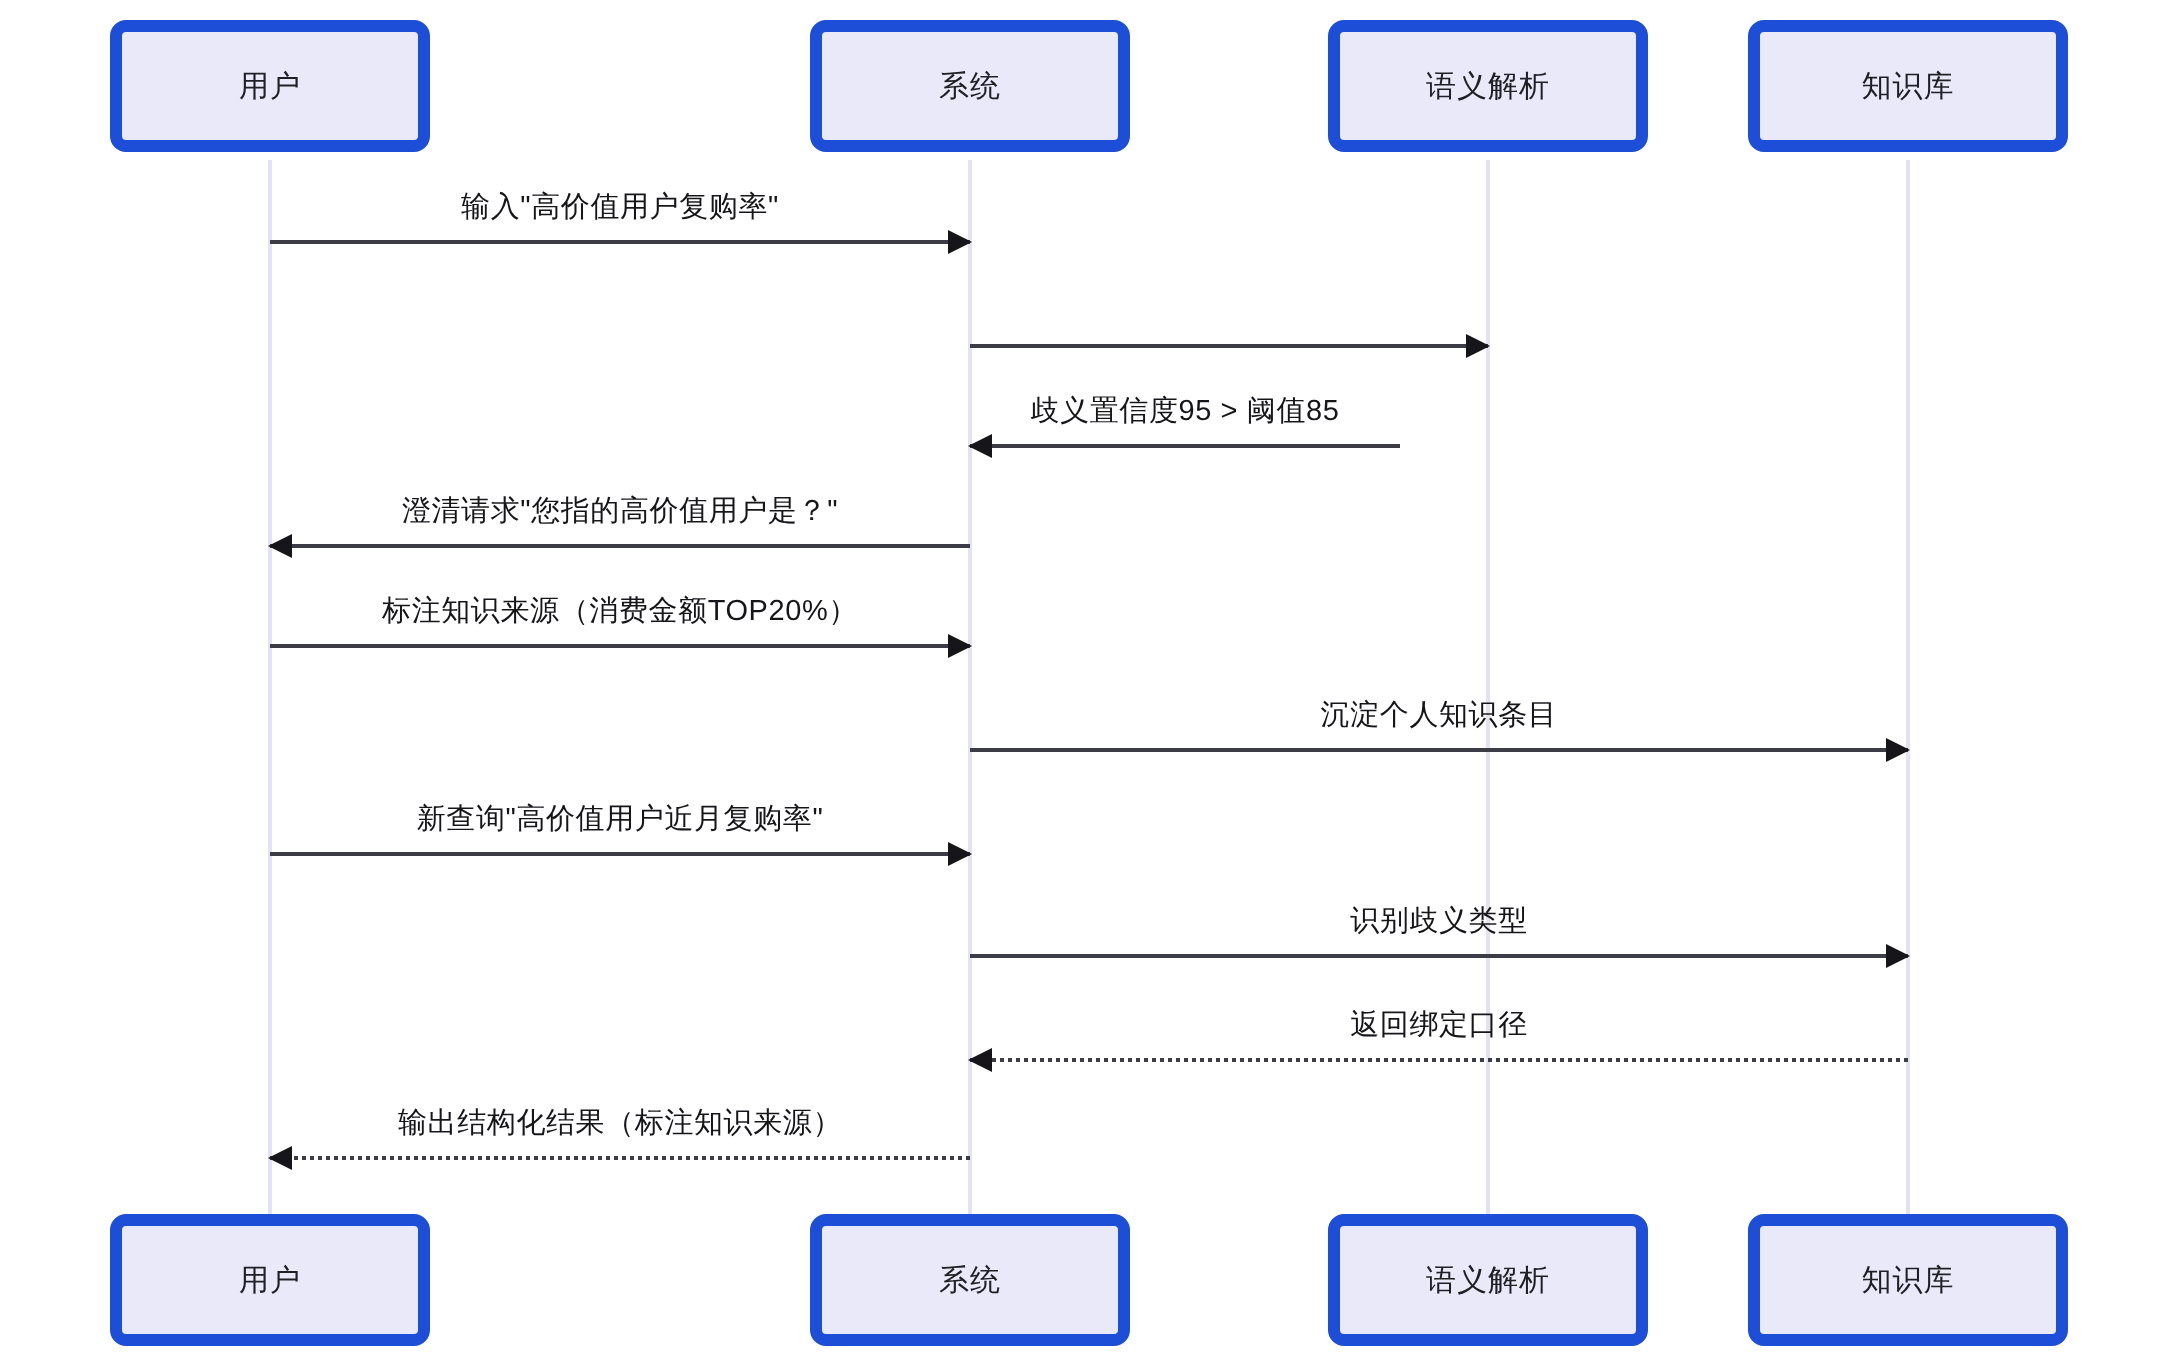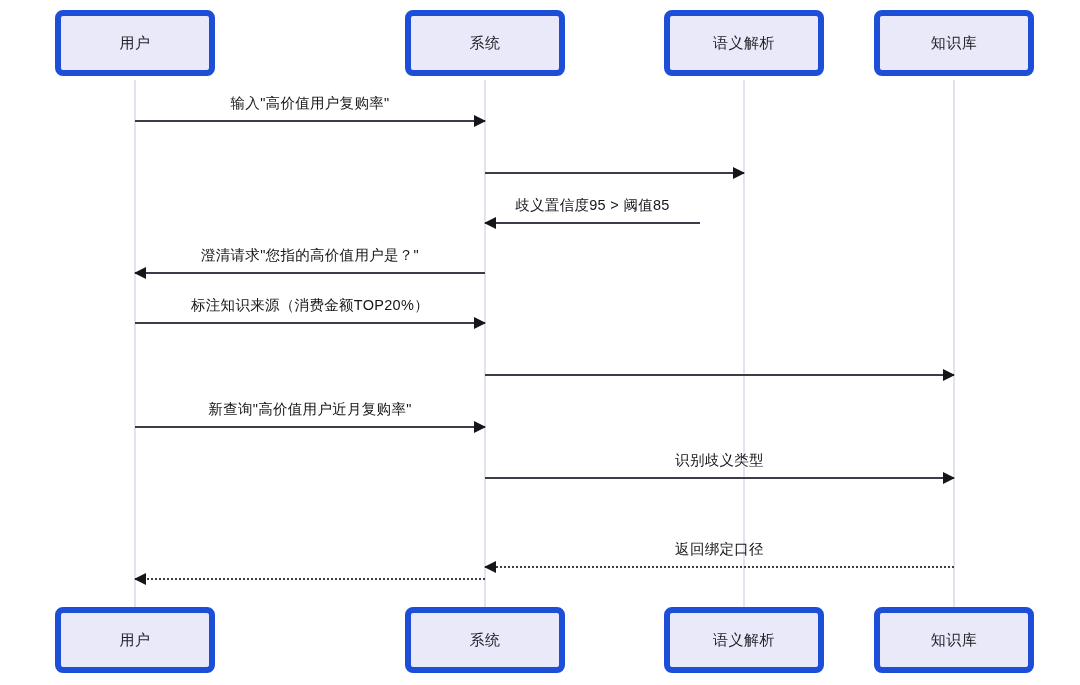--- a/index.html
+++ b/index.html
@@ -134,39 +134,41 @@
         <div class="msg-label">澄清请求"您指的高价值用户是？"</div>
         <div class="msg-line solid"></div>
         <div class="arrowhead left"></div>
       </div>
       <div class="msg" style="left: 135px; width: 350px; top: 290px;">
         <div class="msg-label">标注知识来源（消费金额TOP20%）</div>
         <div class="msg-line solid"></div>
         <div class="arrowhead right"></div>
       </div>
       <div class="msg" style="left: 485px; width: 469px; top: 342px;">
+        <div class="msg-label">沉淀个人知识条目</div>
         <div class="msg-line solid"></div>
         <div class="arrowhead right"></div>
       </div>
       <div class="msg" style="left: 135px; width: 350px; top: 394px;">
         <div class="msg-label">新查询"高价值用户近月复购率"</div>
         <div class="msg-line solid"></div>
         <div class="arrowhead right"></div>
       </div>
       <div class="msg" style="left: 485px; width: 469px; top: 445px;">
         <div class="msg-label">识别歧义类型</div>
         <div class="msg-line solid"></div>
         <div class="arrowhead right"></div>
       </div>
-      <div class="msg" style="left: 485px; width: 469px; top: 497px; margin-top: 37px;">
+      <div class="msg" style="left: 485px; width: 469px; top: 497px;">
         <div class="msg-label">返回绑定口径</div>
         <div class="msg-line dashed"></div>
         <div class="arrowhead left"></div>
       </div>
       <div class="msg" style="left: 135px; width: 350px; top: 546px;">
+        <div class="msg-label">输出结构化结果（标注知识来源）</div>
         <div class="msg-line dashed"></div>
         <div class="arrowhead left"></div>
       </div>
     </div>
   <div id="bottom-participants-layer">
       <div class="participant-box" style="left: 55px; top: 607px;">
         <span class="participant-label">用户</span>
       </div>
       <div class="participant-box" style="left: 405px; top: 607px;">
         <span class="participant-label">系统</span>

